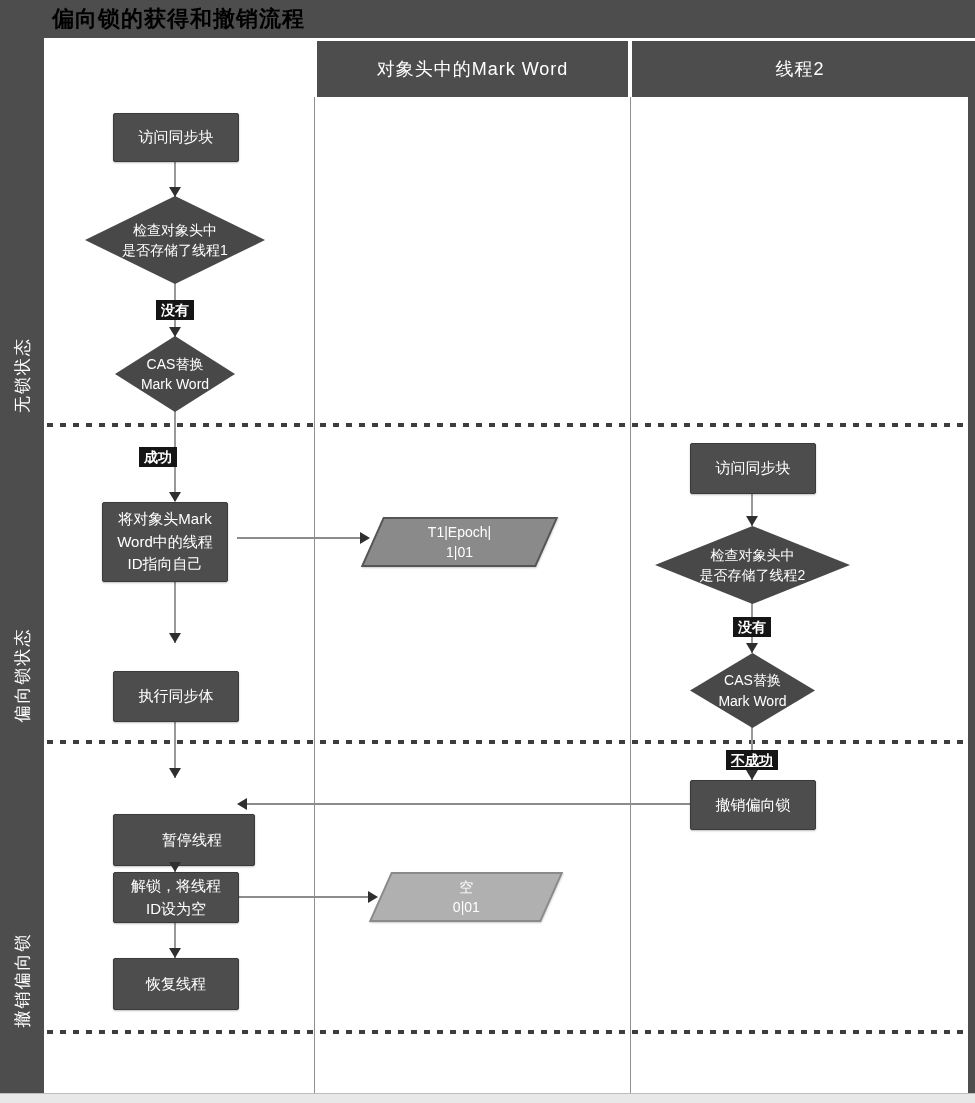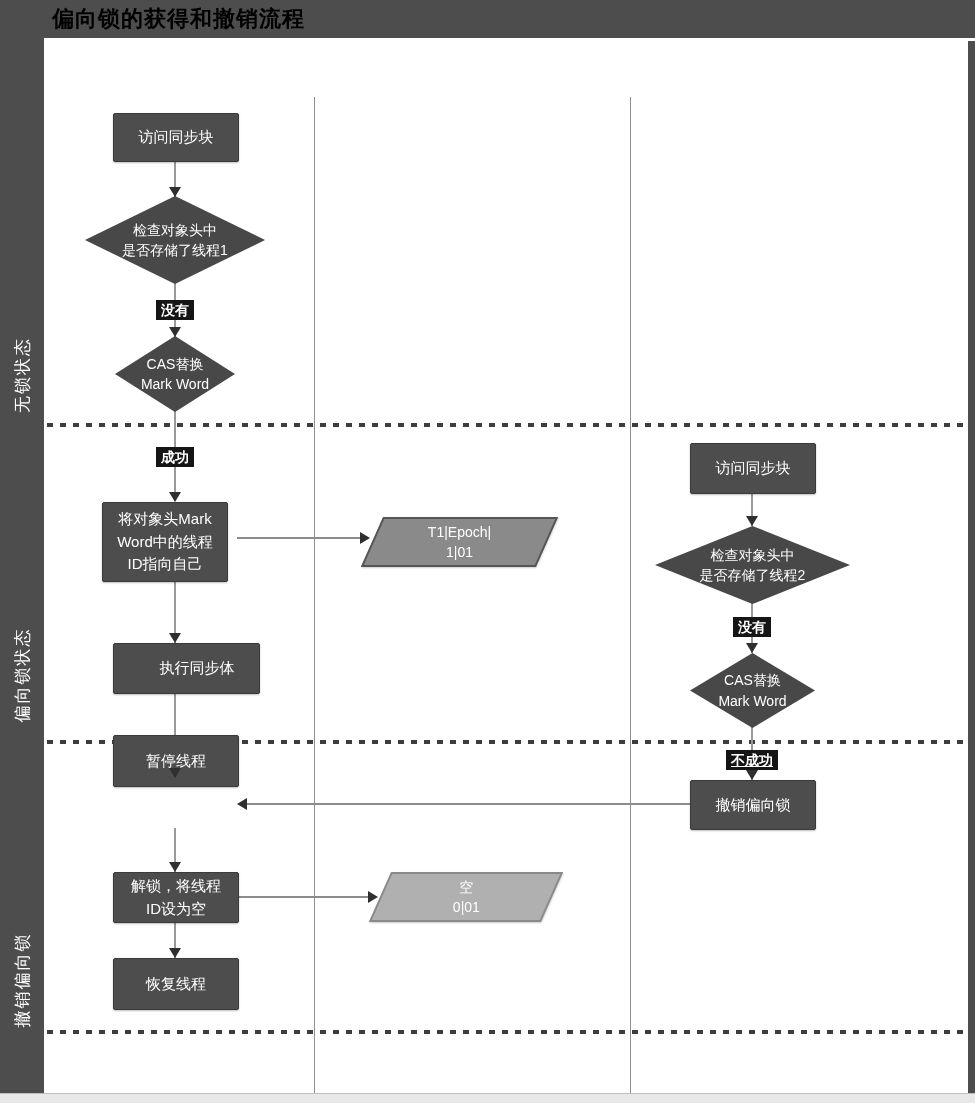--- a/index.html
+++ b/index.html
@@ -64,20 +64,22 @@
 
   <div class="title-bar"></div>
   <div class="page-title">偏向锁的获得和撤销流程</div>
   <div class="sidebar"></div>
   <div class="right-border"></div>
 
   <div class="lane-label" style="top:375px;">无锁状态</div>
   <div class="lane-label" style="top:675px;">偏向锁状态</div>
   <div class="lane-label" style="top:980px;">撤销偏向锁</div>
 
+  <div class="header-cell" style="left:317px;width:311px;">对象头中的Mark Word</div>
+  <div class="header-cell" style="left:632px;width:336px;">线程2</div>
 
   <div class="col-sep" style="left:314px;"></div>
   <div class="col-sep" style="left:630px;"></div>
 
   <div class="lane-divider" style="top:423px;"></div>
   <div class="lane-divider" style="top:740px;"></div>
   <div class="lane-divider" style="top:1030px;"></div>
 
   <div class="vline" style="left:174px;top:160px;height:38px;"></div>
   <div class="ah down" style="left:169px;top:187px;"></div>
@@ -106,26 +108,26 @@
   <div class="ah down" style="left:746px;top:770px;"></div>
   <div class="hline" style="left:247px;top:803px;width:443px;"></div>
   <div class="ah left" style="left:237px;top:798px;"></div>
 
   <div class="rect-node" style="left:113px;top:113px;width:124px;height:47px;">访问同步块</div>
   <div class="diamond" style="left:85px;top:196px;width:180px;height:88px;">检查对象头中
 是否存储了线程1</div>
   <div class="badge" style="left:175px;top:300px;">没有</div>
   <div class="diamond" style="left:115px;top:336px;width:120px;height:76px;">CAS替换
 Mark Word</div>
-  <div class="badge" style="left:175px;top:447px;">成功</div>
+  <div class="badge" style="left:158px;top:447px;">成功</div>
   <div class="rect-node" style="left:102px;top:502px;width:124px;height:78px;">将对象头Mark
 Word中的线程
 ID指向自己</div>
-  <div class="rect-node" style="left:113px;top:643px;width:124px;height:49px;padding-left:21px;">执行同步体</div>
-  <div class="rect-node" style="left:113px;top:735px;width:124px;height:50px;">暂停线程</div>
+  <div class="rect-node" style="left:113px;top:671px;width:124px;height:49px;">执行同步体</div>
+  <div class="rect-node" style="left:113px;top:814px;width:124px;height:50px;padding-left:16px;">暂停线程</div>
   <div class="rect-node" style="left:113px;top:872px;width:124px;height:49px;">解锁，将线程
 ID设为空</div>
   <div class="rect-node" style="left:113px;top:958px;width:124px;height:50px;">恢复线程</div>
 
   <div class="para biased" style="left:372px;top:517px;width:171px;height:46px;">
     <div class="para-text">T1|Epoch|
 1|01</div>
   </div>
   <div class="para empty" style="left:380px;top:872px;width:168px;height:46px;">
     <div class="para-text">空

